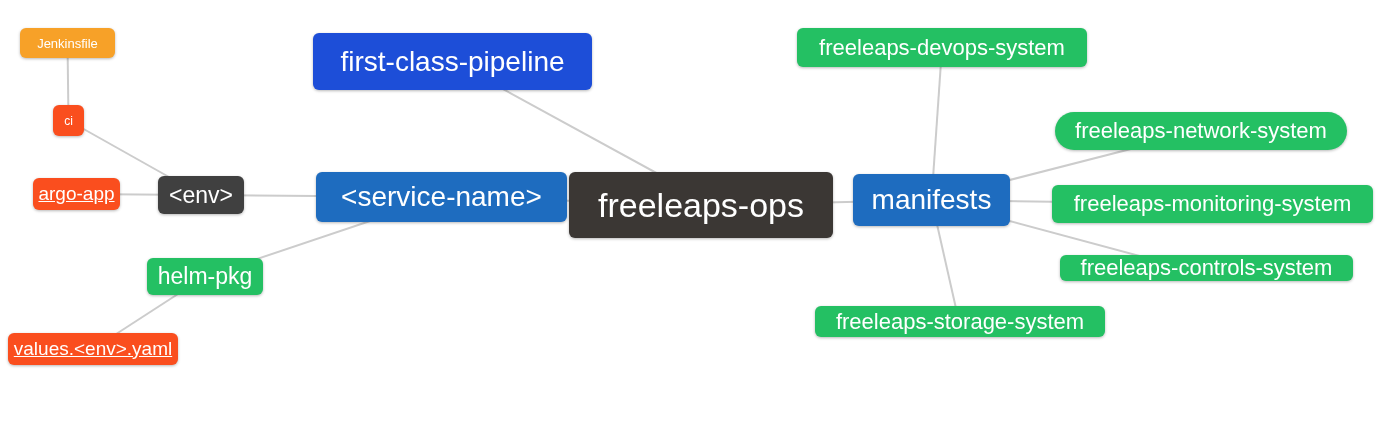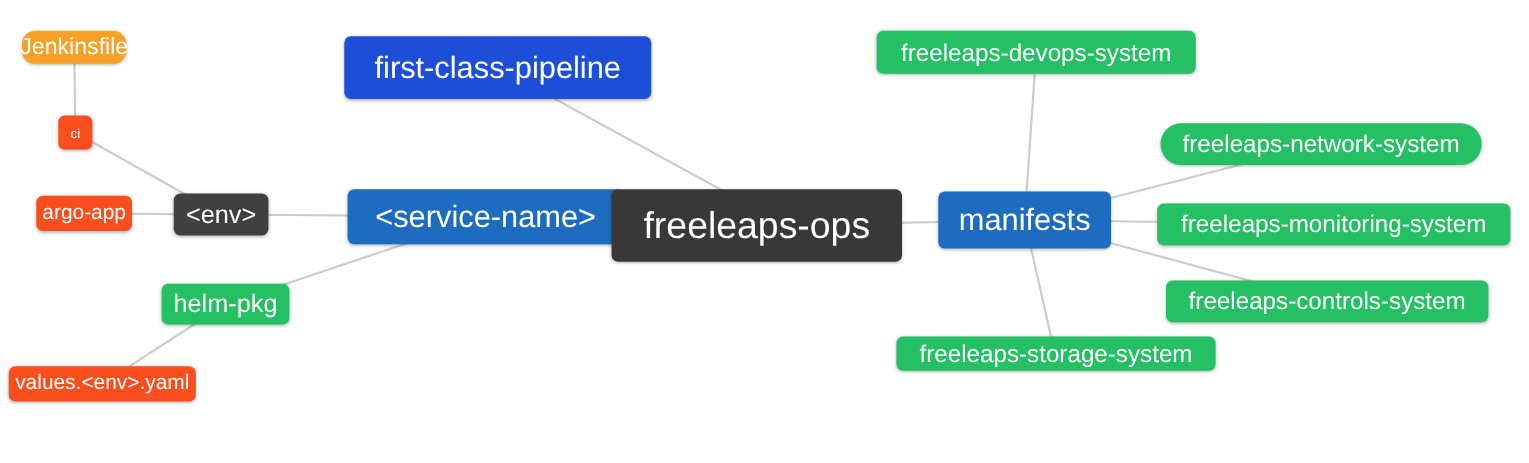--- a/index.html
+++ b/index.html
@@ -28,23 +28,23 @@
     align-items: center;
     justify-content: center;
     box-sizing: border-box;
     color: #ffffff;
     white-space: nowrap;
     border-radius: 6px;
     box-shadow: 0 1px 3px rgba(0,0,0,0.28);
     cursor: pointer;
     font-family: "Liberation Sans", sans-serif;
   }
-  .fz15 { font-size: 21px; border-radius: 12px; }
+  .fz15 { font-size: 13px; }
   .fz16 { font-size: 12px; }
-  .fz19 { font-size: 19px; }
+  .fz19 { font-size: 19px; text-decoration: underline; }
   .fz22 { font-size: 22px; }
   .fz23 { font-size: 23px; }
   .fz28 { font-size: 28px; }
   .fz34 { font-size: 34px; }
 </style>
 </head>
 <body>
 
 <div class="canvas">
 
@@ -74,27 +74,27 @@
   <div class="node fz23" style="left: 158px; top: 176px; width: 86px; height: 38px; background-color: #404040;">&lt;env&gt;</div>
 
   <div class="node fz23" style="left: 147px; top: 258px; width: 116px; height: 37px; background-color: rgb(36, 192, 99);">helm-pkg</div>
 
   <div class="node fz19" style="left: 8px; top: 333px; width: 170px; height: 32px; background-color: rgb(250, 78, 30);">values.&lt;env&gt;.yaml</div>
 
   <div class="node fz28" style="left: 313px; top: 33px; width: 279px; height: 57px; background-color: #1d4ed8;">first-class-pipeline</div>
 
   <div class="node fz28" style="left: 316px; top: 172px; width: 251px; height: 50px; background-color: rgb(30, 108, 191);">&lt;service-name&gt;</div>
 
-  <div class="node fz34" style="left: 556px; top: 172px; width: 264px; height: 66px; background-color: rgb(59, 55, 52);">freeleaps-ops</div>
+  <div class="node fz34" style="left: 569px; top: 172px; width: 264px; height: 66px; background-color: rgb(59, 55, 52);">freeleaps-ops</div>
 
   <div class="node fz28" style="left: 853px; top: 174px; width: 157px; height: 52px; background-color: rgb(30, 108, 191);">manifests</div>
 
   <div class="node fz22" style="left: 797px; top: 28px; width: 290px; height: 39px; background-color: rgb(36, 192, 99);">freeleaps-devops-system</div>
 
   <div class="node fz22" style="left: 1055px; top: 112px; width: 292px; height: 38px; background-color: rgb(36, 192, 99); border-radius: 19px;">freeleaps-network-system</div>
 
   <div class="node fz22" style="left: 1052px; top: 185px; width: 321px; height: 38px; background-color: rgb(36, 192, 99);">freeleaps-monitoring-system</div>
 
-  <div class="node fz22" style="left: 1060px; top: 255px; width: 293px; height: 38px; background-color: rgb(36, 192, 99);">freeleaps-controls-system</div>
+  <div class="node fz22" style="left: 1060px; top: 255px; width: 293px; height: 26px; background-color: rgb(36, 192, 99);">freeleaps-controls-system</div>
 
   <div class="node fz22" style="left: 815px; top: 306px; width: 290px; height: 31px; background-color: rgb(36, 192, 99);">freeleaps-storage-system</div>
 
 </div>
 
 </body></html>

